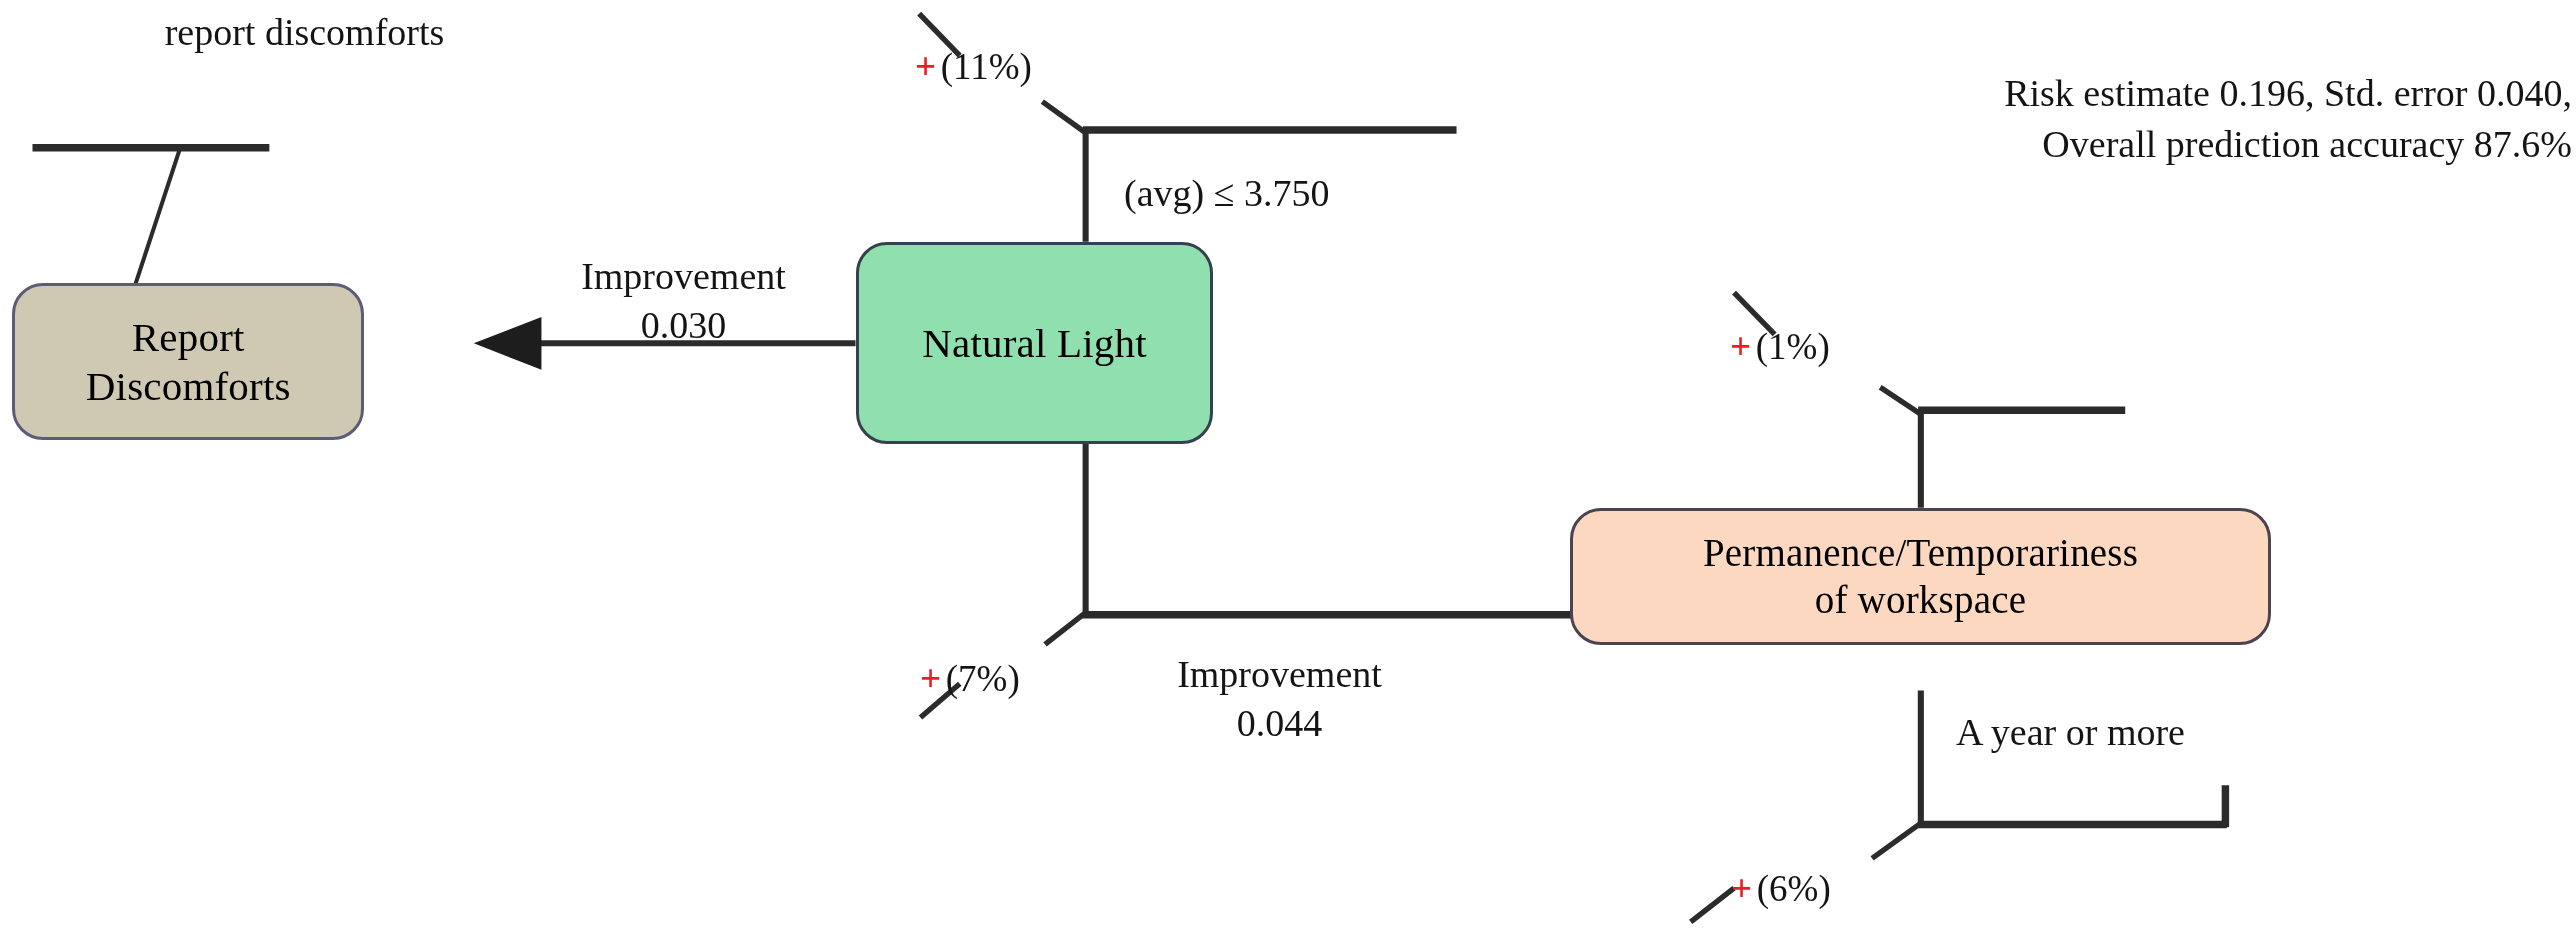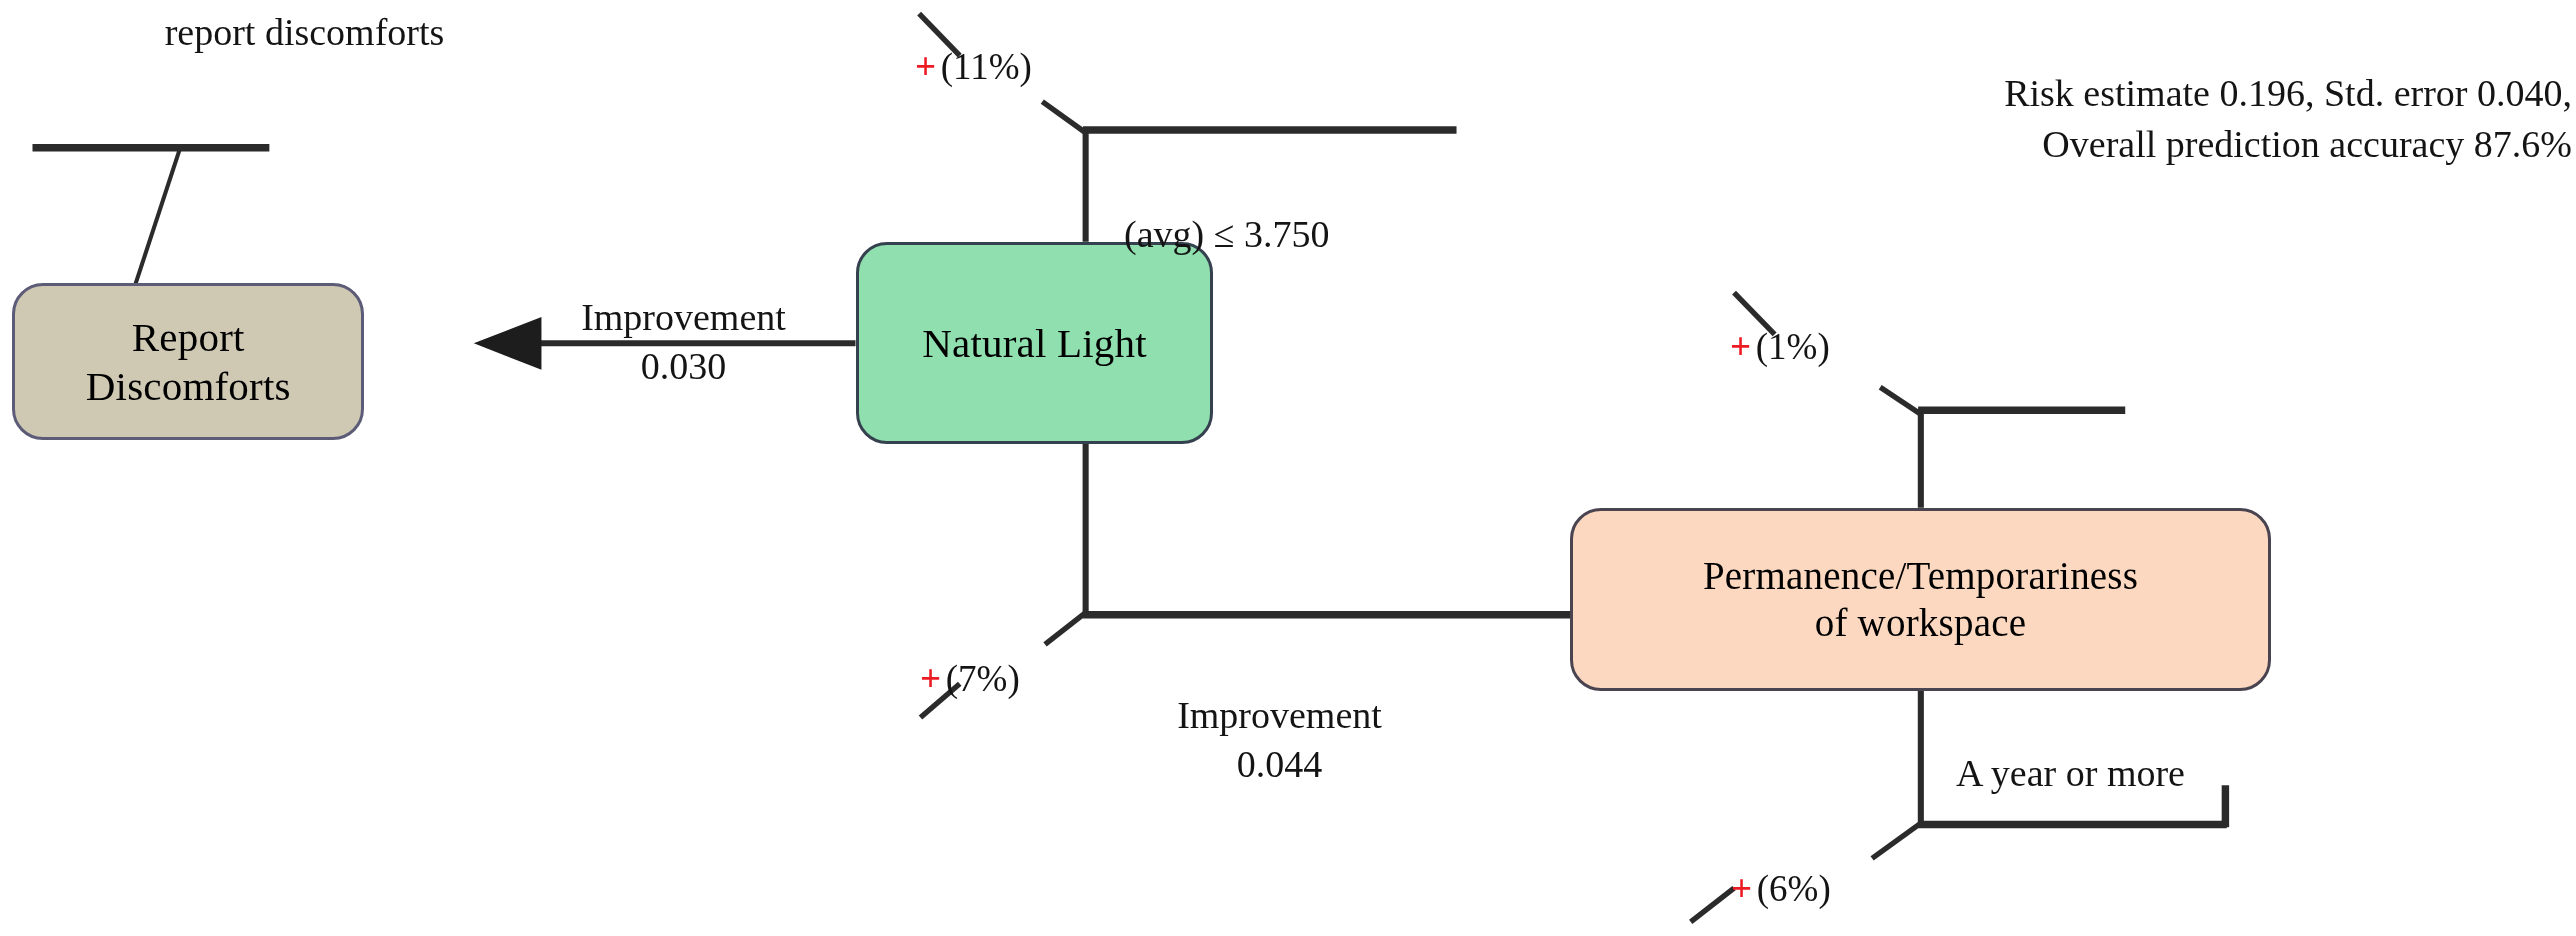--- a/index.html
+++ b/index.html
@@ -42,33 +42,32 @@
     border-color:#5d5c78;
   }
   #node-light{
     left:856px; top:242px;
     width:357px; height:202px;
     background:#90dfae;
     border-color:#35414e;
   }
   #node-perm{
     left:1570px; top:508px;
-    width:701px; height:183px;
+    width:701px; height:137px;
     background:#fbd8bf;
     border-color:#4a4450;
     font-size:39px;
   }
   .lbl{
     position:absolute;
     color:#141414;
     font-size:38px;
     line-height:1.30;
     white-space:nowrap;
     z-index:4;
-    margin-top:41px;
   }
   .lbl.ctr{text-align:center;}
   .pct{
     position:absolute;
     font-size:37px;
     white-space:nowrap;
     color:#141414;
     z-index:4;
     margin-top:7px;
   }

